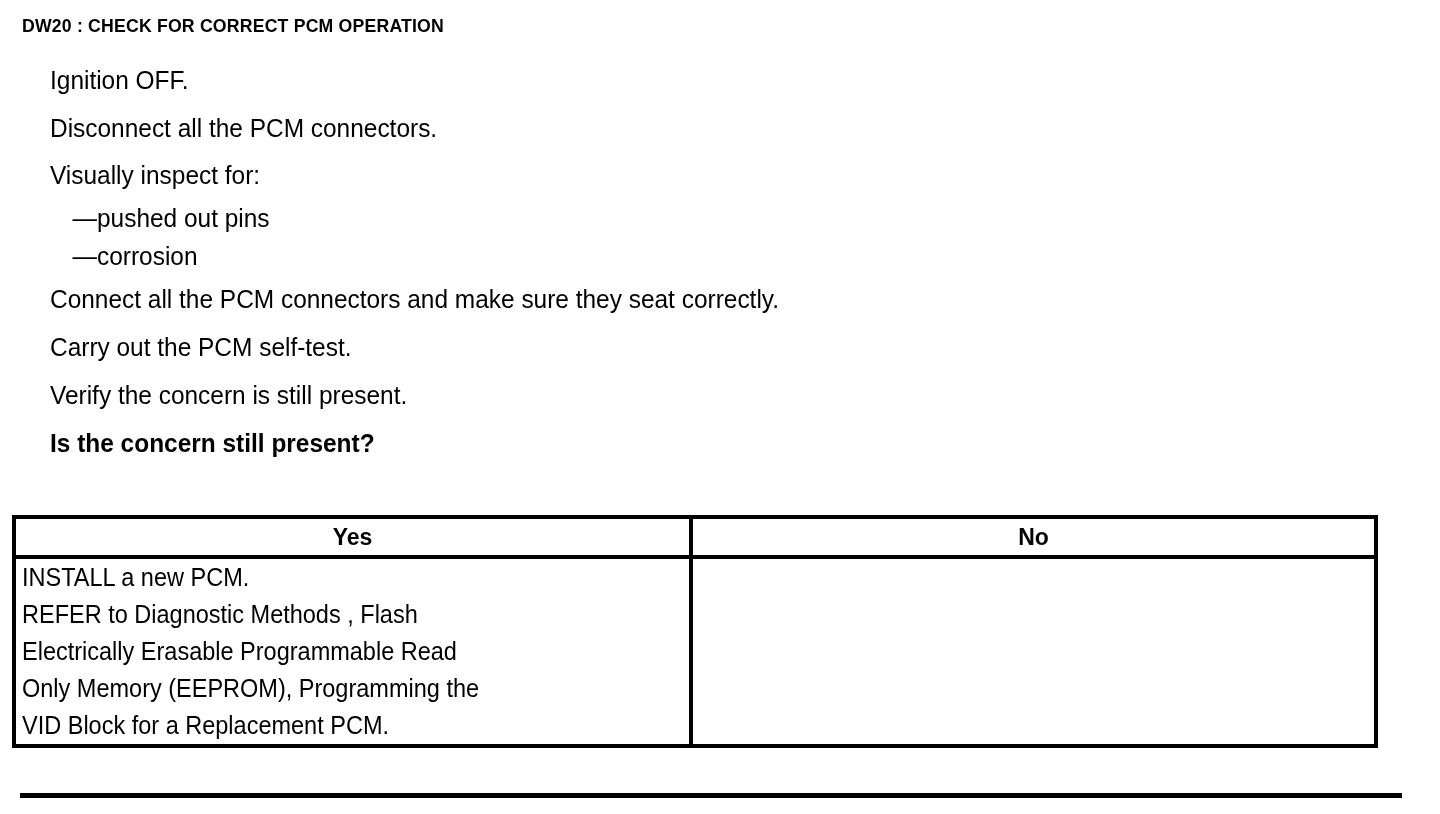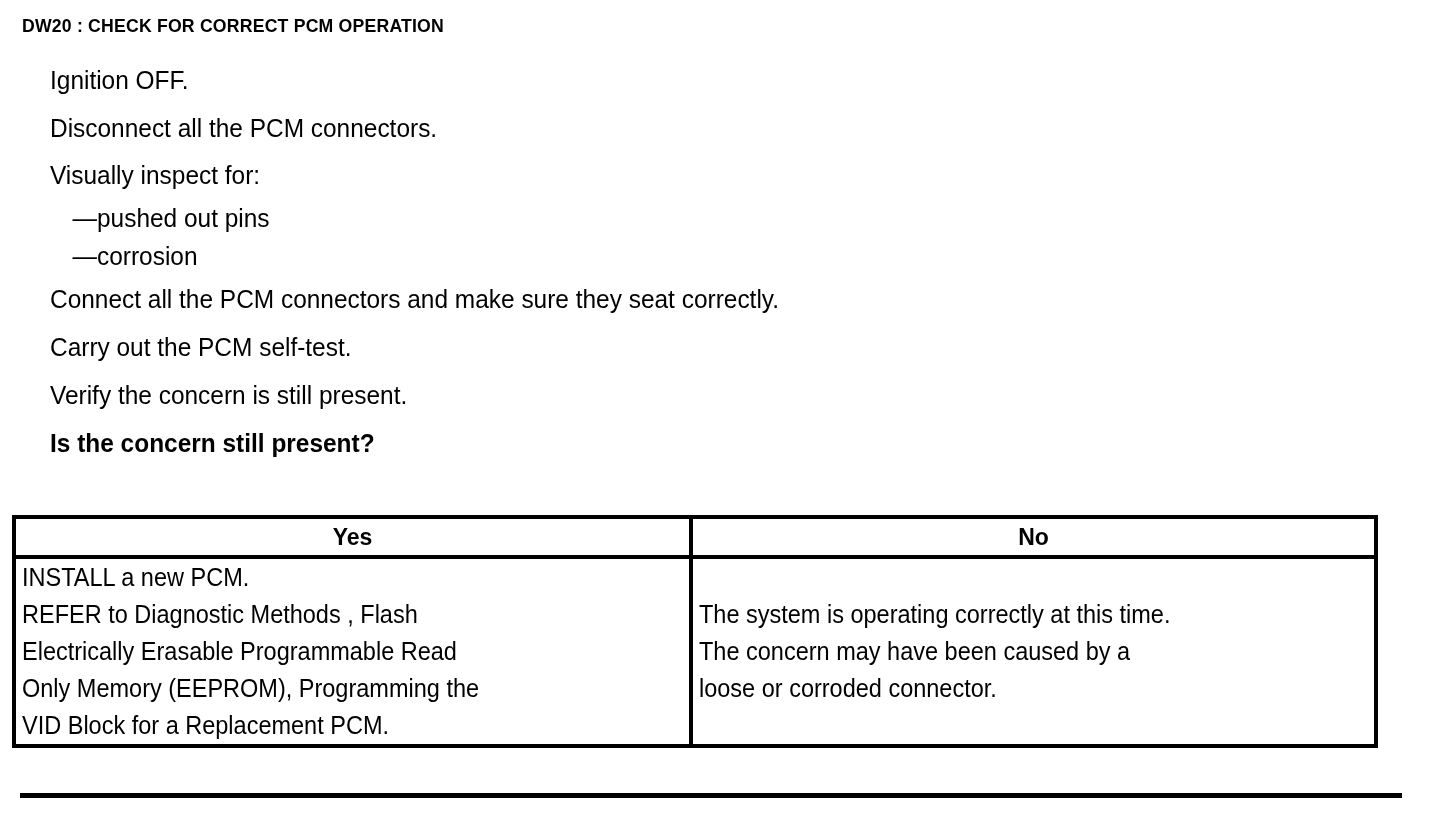--- a/index.html
+++ b/index.html
@@ -165,23 +165,18 @@
       <div class="dt-col-right">No</div>
     </div>
     <div class="dt-body">
       <div class="dt-col-left">
         <div class="cell-line">INSTALL a new PCM.</div>
         <div class="cell-line">REFER to Diagnostic Methods , Flash</div>
         <div class="cell-line">Electrically Erasable Programmable Read</div>
         <div class="cell-line">Only Memory  (EEPROM), Programming the</div>
         <div class="cell-line">VID Block for a Replacement PCM.</div>
       </div>
-      <div class="dt-col-right">
-        <div class="cell-line">The system is operating correctly at this time.</div>
-        <div class="cell-line">The concern may have been caused by a</div>
-        <div class="cell-line">loose or corroded connector.</div>
-      </div>
     </div>
   </div>
 
   <div class="footer-rule"></div>
 
 </div>
 
 </body></html>

